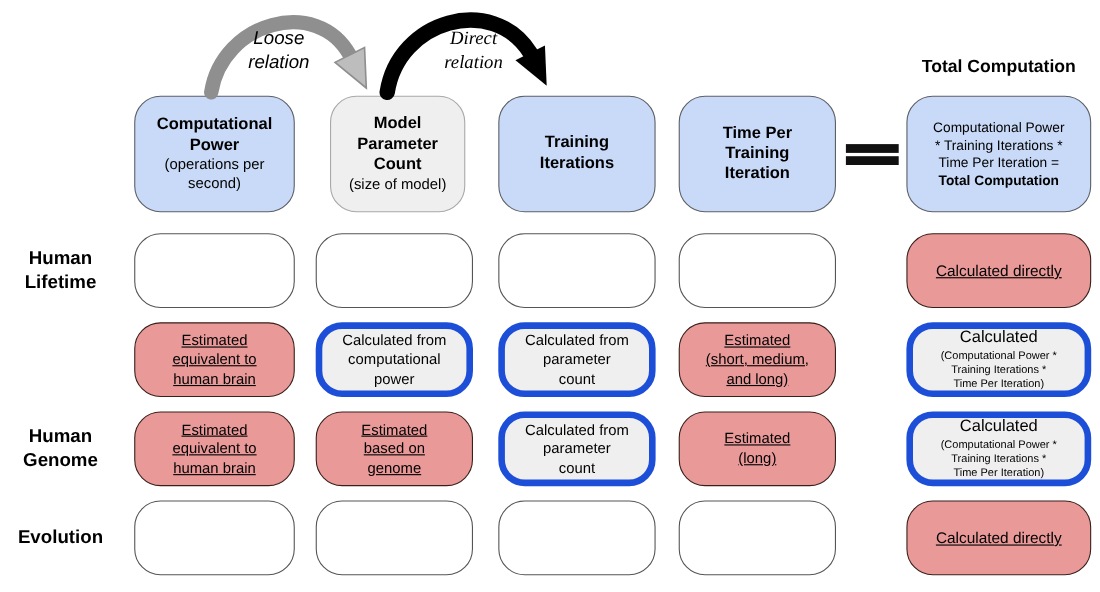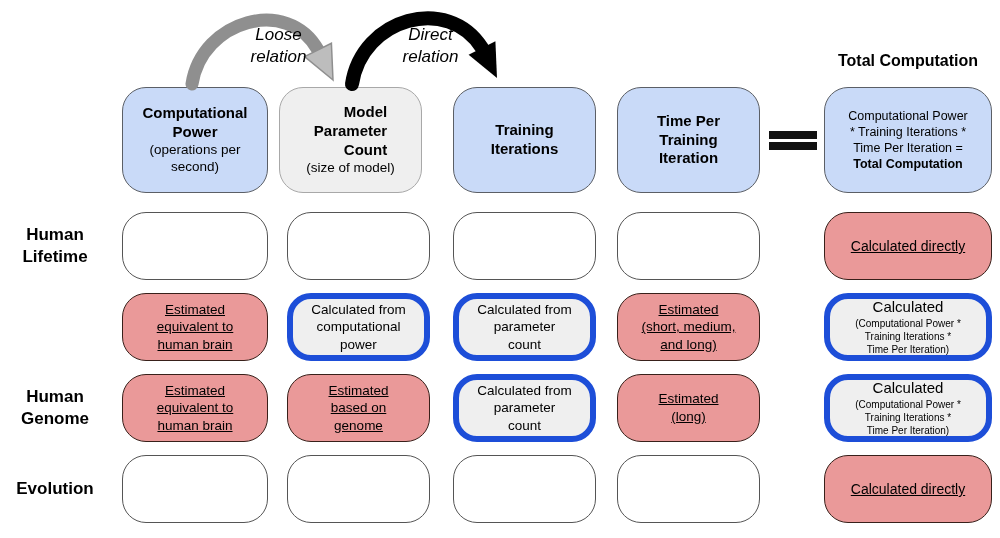--- a/index.html
+++ b/index.html
@@ -40,34 +40,34 @@
   <svg class="arrows-svg" width="540" height="92" viewBox="0 0 540 92">
     <g>
       <path d="M 192 84 C 202 20, 288 -4, 318 50" fill="none" stroke="#8f8f8f" stroke-width="13" stroke-linecap="round"></path>
       <polygon points="333,80 304.6,56.7 331.4,43.3" fill="#bdbdbd" stroke="#8f8f8f" stroke-width="1.5"></polygon>
     </g>
     <g>
       <path d="M 352 84 C 362 18, 448 -6, 482 48" fill="none" stroke="#000000" stroke-width="14" stroke-linecap="round"></path>
       <polygon points="497,78 468.6,54.7 495.4,41.3" fill="#000000"></polygon>
     </g>
   </svg>
-  <div class="arrow-label" style="left:226px;top:24px;width:105px;">Loose
+  <div class="arrow-label" style="left:201px;top:24px;width:105px;">Loose
 relation</div>
-  <div class="arrow-label" style="left:378px;top:24px;width:105px;">Direct
+  <div class="arrow-label" style="left:378px;top:24px;width:105px;font-family:Liberation Serif, serif;">Direct
 relation</div>
 
   <div class="heading">Total Computation</div>
 
   <div class="box hdr blue" style="left:122px;width:146px;">
     <div class="h-title">Computational
 Power</div>
     <div class="h-sub">(operations per
 second)</div>
   </div>
-  <div class="box hdr grayhdr" style="left:279px;width:143px;text-align:right;">
+  <div class="box hdr grayhdr" style="left:300px;width:123px;">
     <div class="h-title">Model
 Parameter
 Count</div>
     <div class="h-sub">(size of model)</div>
   </div>
   <div class="box hdr blue" style="left:453px;width:143px;">
     <div class="h-title">Training
 Iterations</div>
   </div>
   <div class="box hdr blue" style="left:617px;width:143px;">

